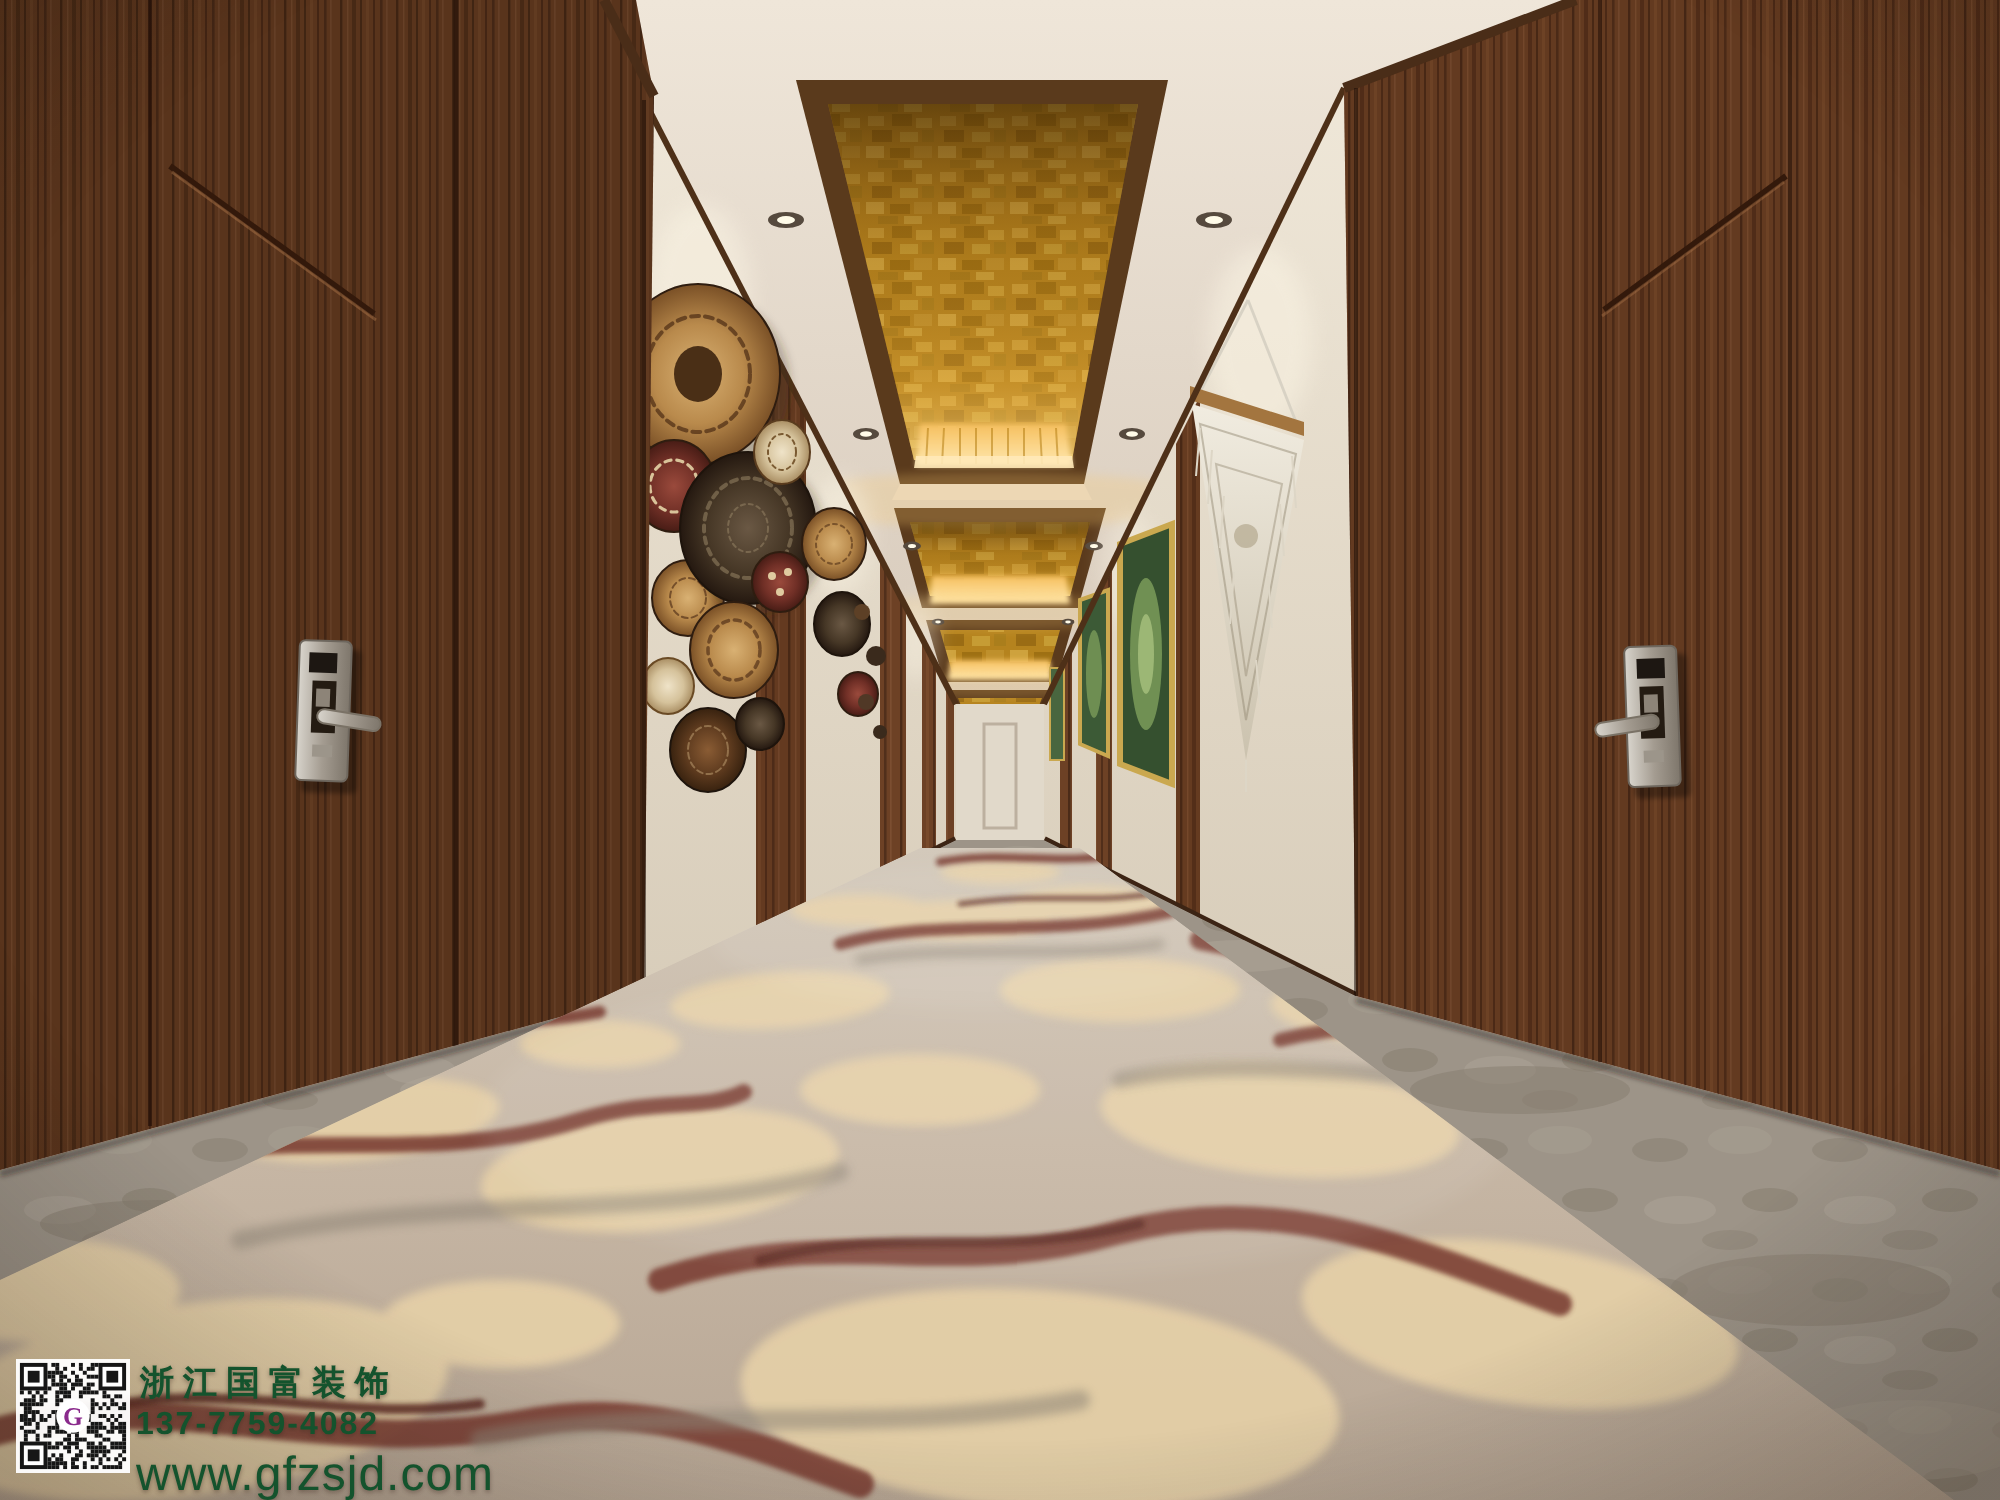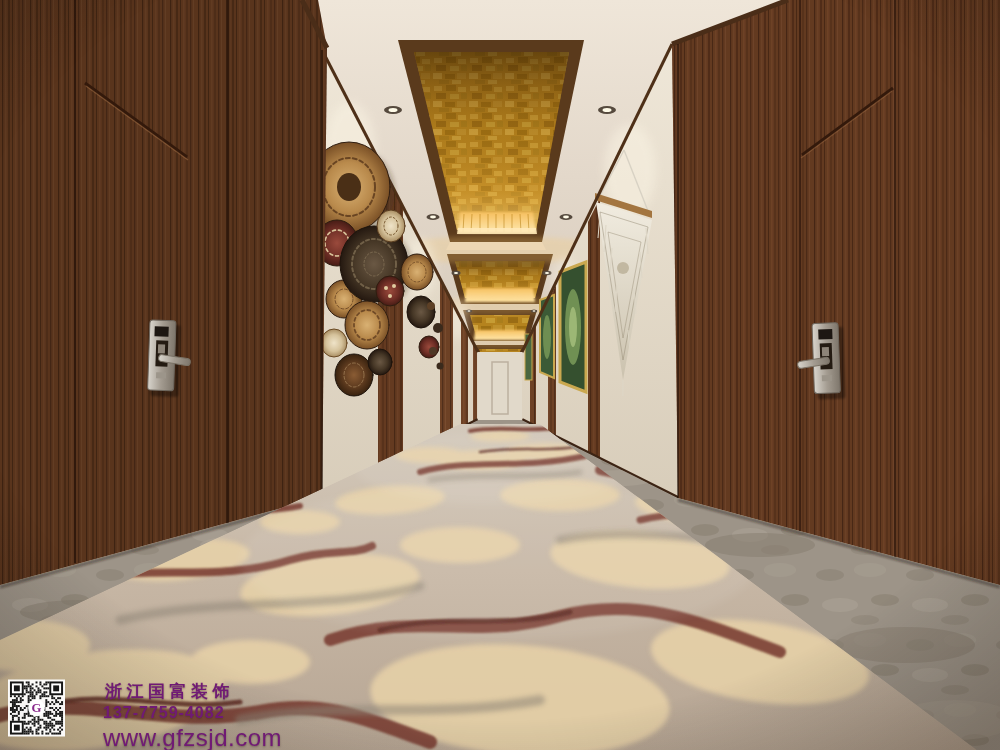--- a/index.html
+++ b/index.html
@@ -1,22 +1,22 @@
 <!DOCTYPE html>
 <html><head>
 <meta charset="utf-8">
 <style>
   html,body{margin:0;padding:0;background:#111;}
   .stage{position:relative;width:1000px;height:750px;overflow:hidden;
          background:#b8a796;font-family:"Liberation Sans",sans-serif;}
   .stage svg.scene{position:absolute;left:0;top:0;}
   .watermark{position:absolute;left:0;top:0;width:1000px;height:750px;pointer-events:none;}
   .wm-qr{position:absolute;left:8px;top:679px;width:57px;height:58px;}
-  .wm-line{position:absolute;color:#701a75;white-space:nowrap;
-           text-shadow:0 1px 2px rgba(60,40,30,.45);margin-left:35px;}
+  .wm-line{position:absolute;color:#14532d;white-space:nowrap;
+           text-shadow:0 1px 2px rgba(60,40,30,.45);}
   .wm-company{left:70px;top:680px;font-size:17px;font-weight:bold;letter-spacing:4.5px;}
   .wm-phone{left:68px;top:704px;font-size:16px;font-weight:700;letter-spacing:1px;}
   .wm-site{left:68px;top:724px;font-size:24px;font-weight:400;letter-spacing:.5px;}
 </style>
 </head>
 <body>
 
 <div class="stage">
 
 <svg class="scene" width="1000" height="750" viewBox="0 0 1000 750">

